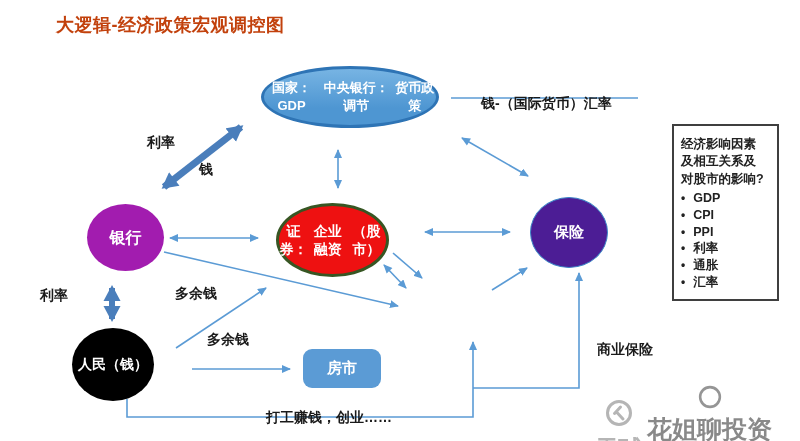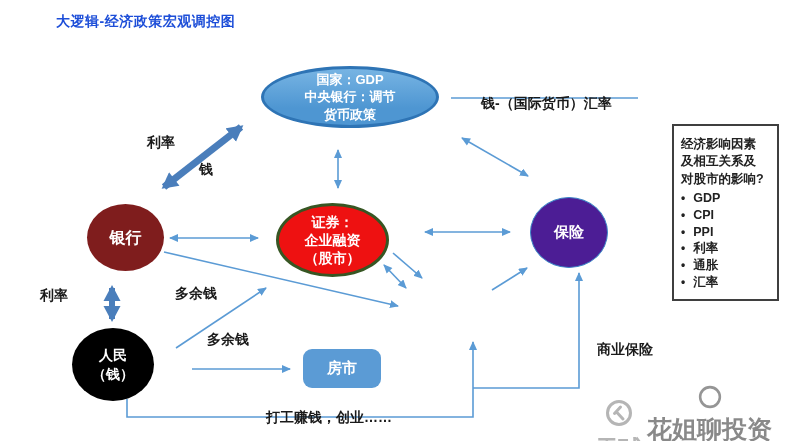--- a/index.html
+++ b/index.html
@@ -4,37 +4,37 @@
 <style>
   * { margin:0; padding:0; box-sizing:border-box; }
   html,body { background:#e9e9e9; }
   body { font-family:"Liberation Sans","DejaVu Sans",sans-serif; }
   #stage {
     position:relative; width:800px; height:441px; background:#ffffff;
     overflow:hidden; margin:0 auto;
   }
   #page-title {
     position:absolute; left:56px; top:13px;
-    font-size:14px; font-weight:700; color:#1d4ed8; letter-spacing:.5px;
+    font-size:18px; font-weight:700; color:#c2410c; letter-spacing:.5px;
   }
   svg.layer { position:absolute; left:0; top:0; pointer-events:none; }
   .thin  { stroke:#5b9bd5; stroke-width:1.6; fill:none; }
   .thick { stroke:#4a7ebb; fill:none; }
   .node {
-    position:absolute; display:flex; flex-direction:column;
+    position:absolute; display:flex; flex-direction:row;
     align-items:center; justify-content:center; text-align:center;
     color:#fff; font-weight:700; line-height:1.35;
   }
   .ellipse { border-radius:50%; }
   .node-central {
     left:261px; top:66px; width:178px; height:62px;
     background:linear-gradient(180deg,#77b4e3 0%,#4e96d2 70%);
     border:3px solid #2e74b5; font-size:13px;
   }
-  .node-bank { left:87px; top:204px; width:77px; height:67px; background:#7f1d1d; font-size:16px; }
+  .node-bank { left:87px; top:204px; width:77px; height:67px; background:#a21caf; font-size:16px; }
   .node-securities {
     left:276px; top:203px; width:113px; height:74px;
     background:#ee1111; border:3px solid #375623; font-size:14px; line-height:1.3;
   }
   .node-insurance { left:530px; top:197px; width:78px; height:71px; background:#4c1d95; border:1px solid #3d85c6; font-size:15px; }
   .node-enterprise { left:415px; top:266px; width:82px; height:78px; background:#ed7d31; font-size:15px; }
   .node-people { left:72px; top:328px; width:82px; height:73px; background:#000; font-size:14px; }
   .node-housing { left:303px; top:349px; width:78px; height:39px; background:#5b9bd5; border-radius:9px; font-size:15px; }
   .lbl {
     position:absolute; color:#1a1a1a; font-weight:600; font-size:14px; white-space:nowrap;

